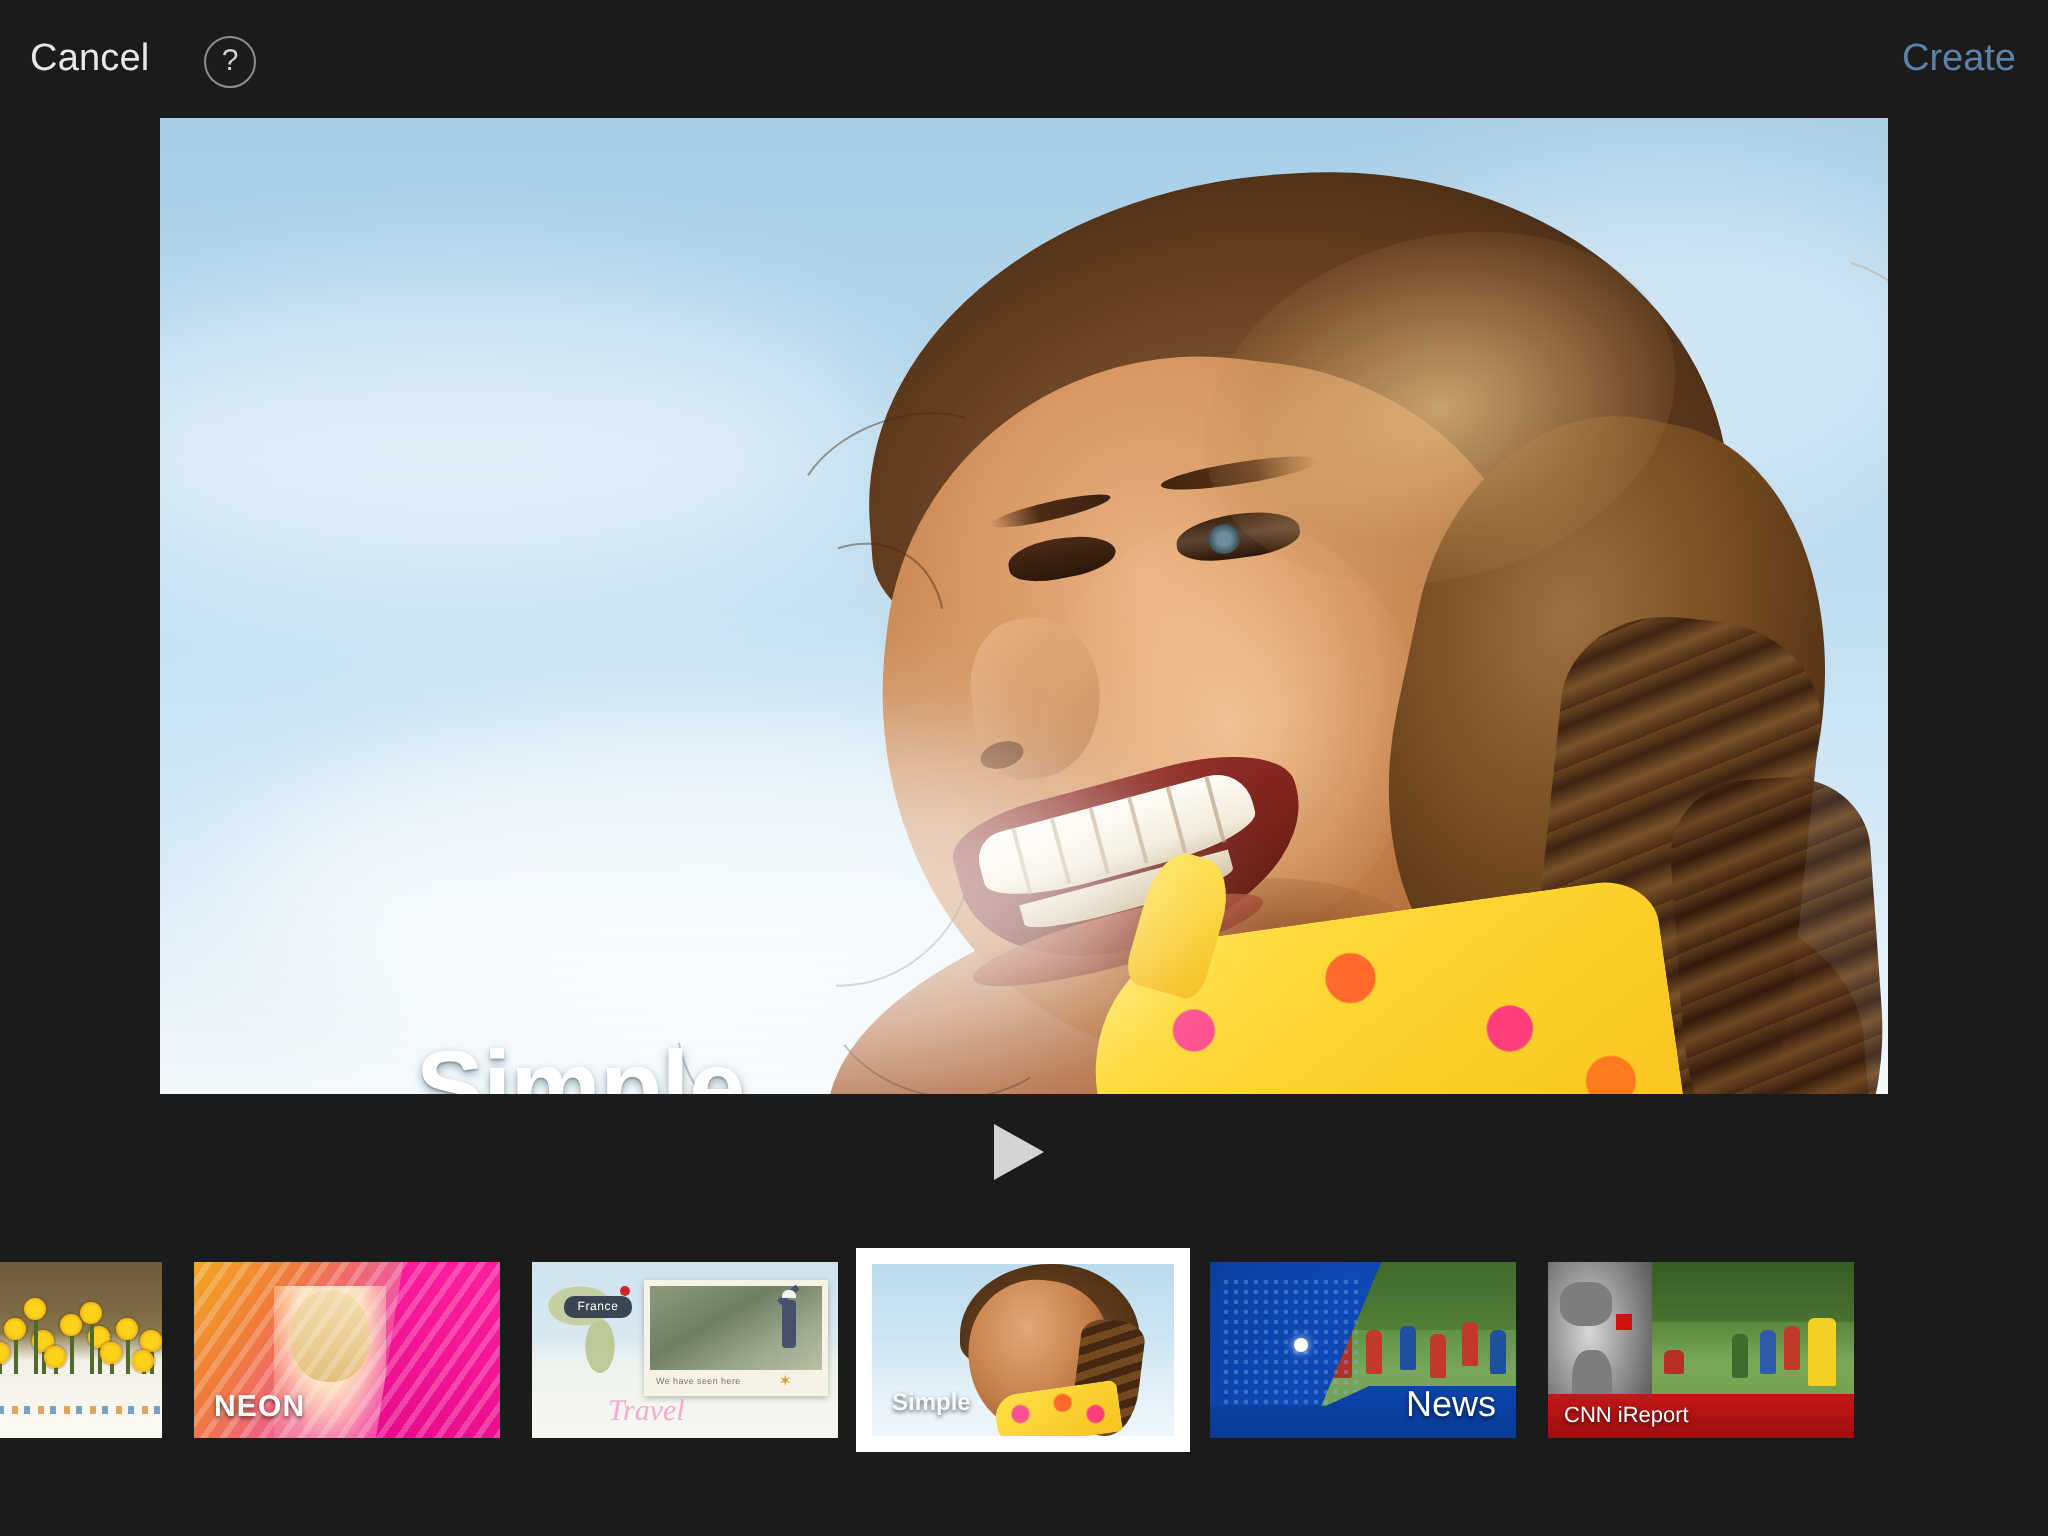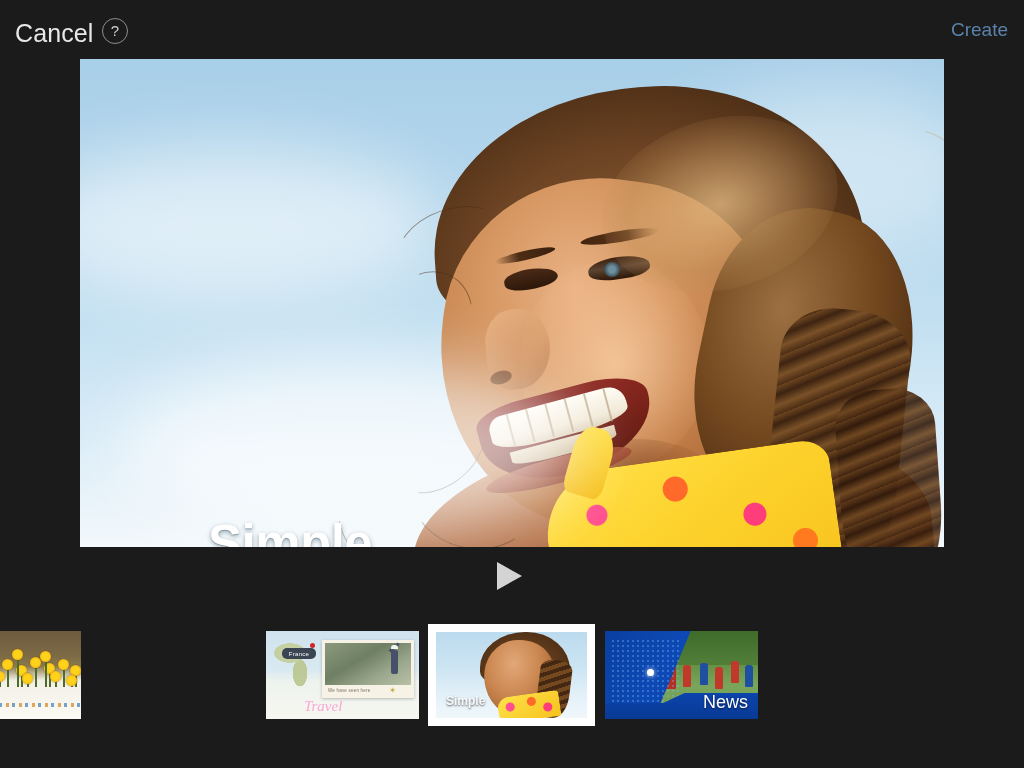--- a/index.html
+++ b/index.html
@@ -11,21 +11,21 @@
     overflow:hidden;
   }
 
   
   #topbar{
     position:absolute; left:0; top:0; width:1024px; height:59px;
     background:#1b1b1b;
   }
   #cancel-btn{
     position:absolute; left:15px; top:19px;
-    font-size:25px; color:#e8e8e8; letter-spacing:.1px;
+    font-size:19px; color:#e8e8e8; letter-spacing:.1px;
     cursor:pointer; background:none; border:none;
     font-family:"Liberation Sans", sans-serif;
   }
   #help-btn{
     position:absolute; left:102px; top:18px;
     width:26px; height:26px; border-radius:50%;
     border:1.4px solid #8d8d8d;
     display:flex; align-items:center; justify-content:center;
     cursor:pointer; background:none;
   }
@@ -471,20 +471,30 @@
         <div class="flower" style="left: 122px; top: 40px;"></div>
         <div class="stem" style="left: 143px; top: 50px; height: 6px;"></div>
         <div class="flower" style="left: 138px; top: 44px;"></div>
         <div class="stem" style="left: 89px; top: 24px; height: 32px;"></div>
         <div class="flower" style="left: 84px; top: 18px;"></div>
         <div class="stem" style="left: 117px; top: 26px; height: 30px;"></div>
         <div class="flower" style="left: 112px; top: 20px;"></div>
       </div>
   </div>
 
+  <div class="thumb" id="t2">
+    <div class="inner">
+      <div class="bg"></div>
+      <div class="person"></div>
+      <div class="hairb"></div>
+      <div class="magenta"></div>
+      <div class="stripes"></div>
+      <span class="thumb-label label">NEON</span>
+    </div>
+  </div>
 
   <div class="thumb" id="t3">
     <div class="inner">
       <div class="bg"></div>
       <div class="map"></div>
       <div class="tag">France</div>
       <div class="pin"></div>
       <div class="polaroid">
         <div class="photo">
           <div class="hiker"></div>
@@ -520,14 +530,31 @@
       <div class="kid" style="left:140px; top:34px; background:#1f4fa0;"></div>
       <div class="kid" style="left:60px;  top:28px; width:11px; height:30px; background:#b43024;"></div>
       <div class="blueov"></div>
       <div class="dotmap"></div>
       <div class="dot"></div>
       <div class="bluebar"></div>
       <span class="thumb-label label">News</span>
     </div>
   </div>
 
+  <div class="thumb" id="t6">
+    <div class="inner">
+      <div class="photo"></div>
+      <div class="trees"></div>
+      <div class="kid" style="left:92px;  top:36px; background:#3c6b2c;"></div>
+      <div class="kid" style="left:106px; top:34px; background:#2f5aa8;"></div>
+      <div class="kid" style="left:118px; top:32px; background:#c0392b;"></div>
+      <div class="kid" style="left:130px; top:28px; width:14px; height:34px; background:#f2d024;"></div>
+      <div class="kid" style="left:58px;  top:44px; width:10px; height:12px; background:#b43024;"></div>
+      <div class="globe"></div>
+      <div class="land" style="left:6px;  top:10px; width:26px; height:22px;"></div>
+      <div class="land" style="left:12px; top:44px; width:20px; height:34px;"></div>
+      <div class="redpin"></div>
+      <div class="redbar"></div>
+      <span class="thumb-label label">CNN iReport</span>
+    </div>
+  </div>
 
 </div>
 
 </body></html>

